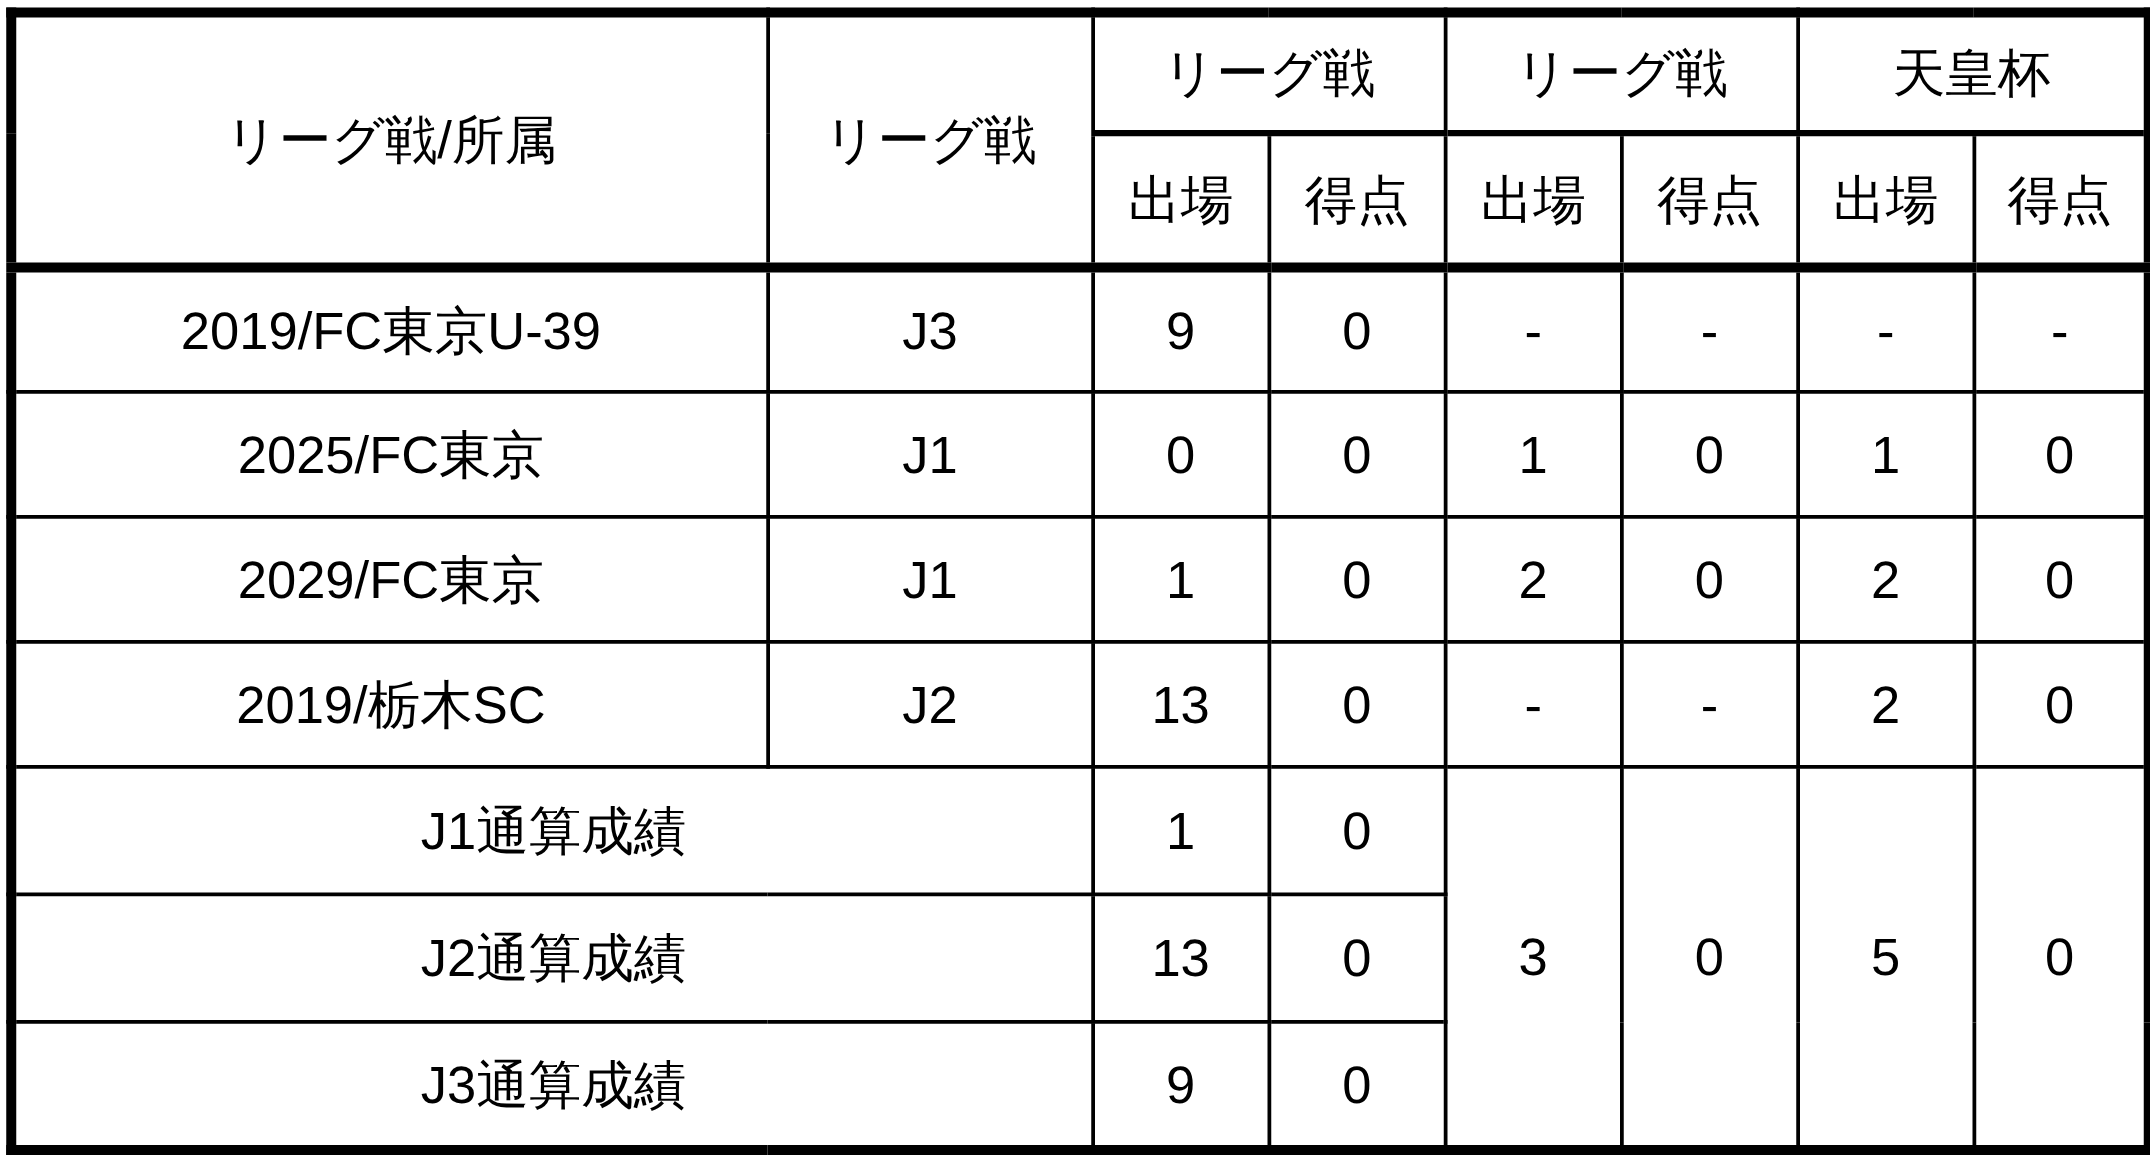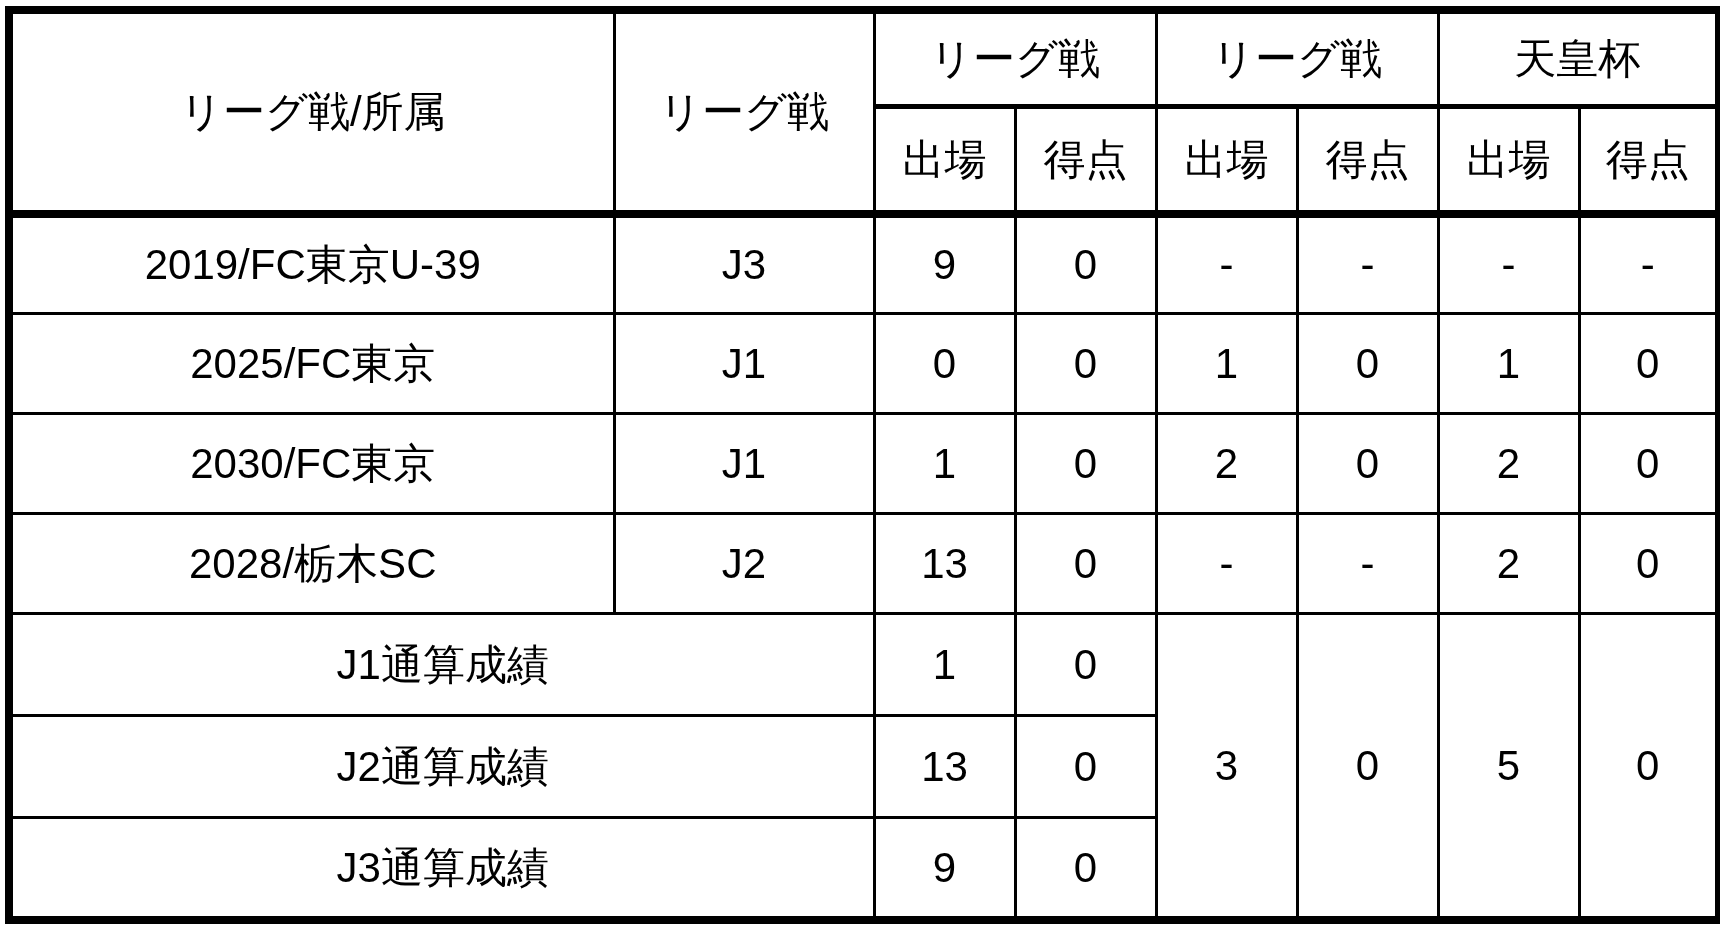--- a/index.html
+++ b/index.html
@@ -103,31 +103,31 @@
     <td>2025/FC東京</td>
     <td class="thickR">J1</td>
     <td class="thickL">0</td>
     <td>0</td>
     <td class="gsep">1</td>
     <td>0</td>
     <td class="gsep">1</td>
     <td>0</td>
   </tr>
   <tr class="drow">
-    <td>2030/FC東京</td>
+    <td>2029/FC東京</td>
     <td class="thickR">J1</td>
     <td class="thickL">1</td>
     <td>0</td>
     <td class="gsep">2</td>
     <td>0</td>
     <td class="gsep">2</td>
     <td>0</td>
   </tr>
   <tr class="drow">
-    <td>2028/栃木SC</td>
+    <td>2019/栃木SC</td>
     <td class="thickR">J2</td>
     <td class="thickL">13</td>
     <td>0</td>
     <td class="gsep">-</td>
     <td>-</td>
     <td class="gsep">2</td>
     <td>0</td>
   </tr>
 
   <tr class="trow">

